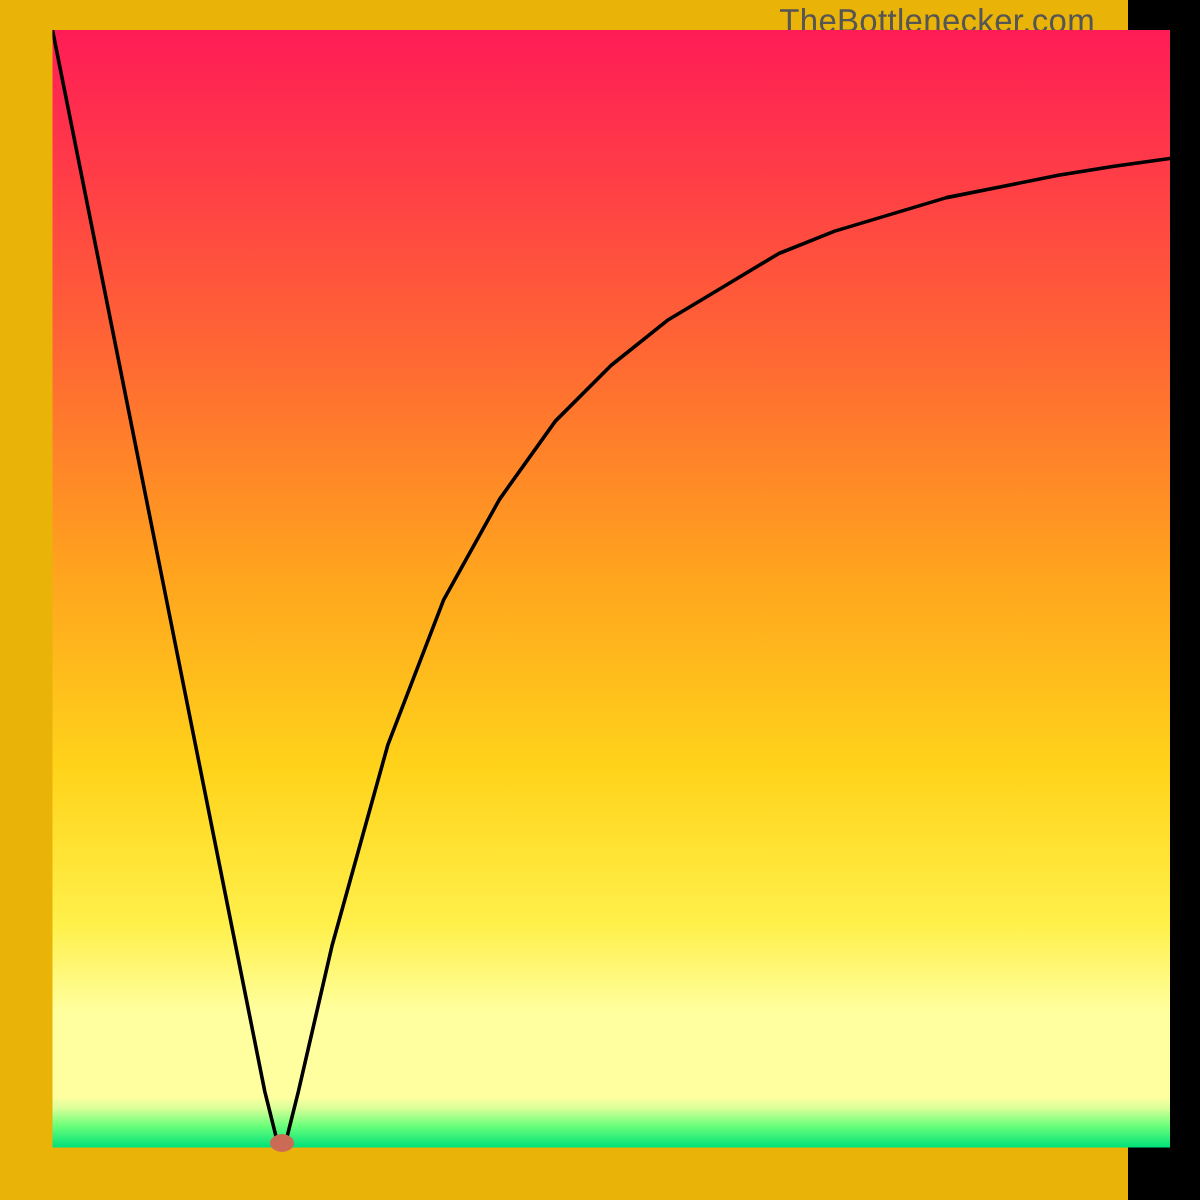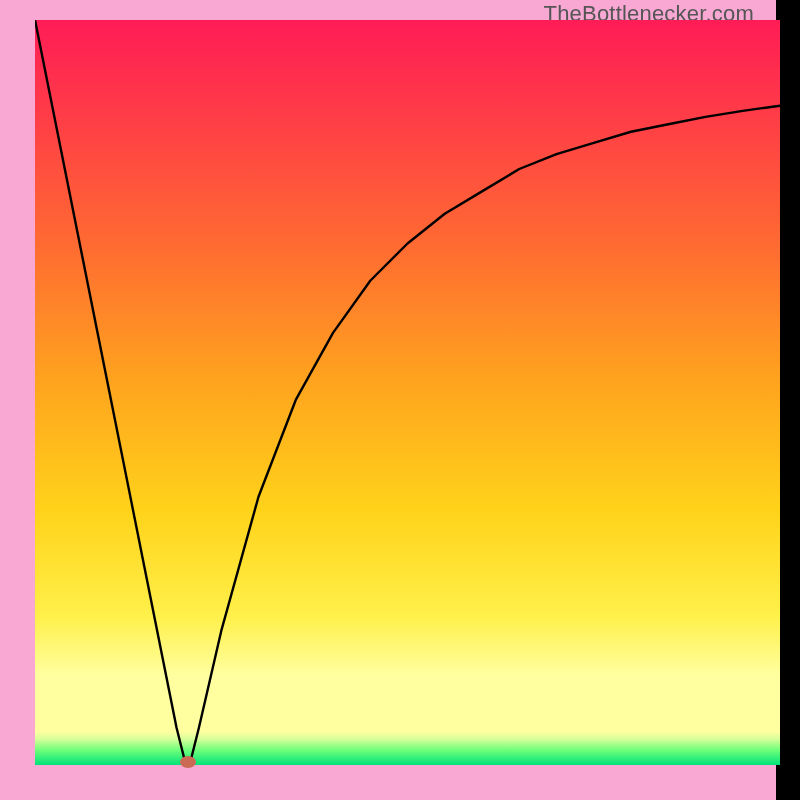--- a/index.html
+++ b/index.html
@@ -8,22 +8,21 @@
     width: 800px;
     height: 800px;
     background: #000;
     overflow: hidden;
     font-family: Arial, Helvetica, sans-serif;
   }
   .frame {
     position: relative;
     width: 752px;
     height: 800px;
-    background: #f9a8d4;
-    padding-left: 24px;
+    background: #eab308;
   }
   .plot-area {
     position: absolute;
     left: 35px;
     top: 20px;
     width: 745px;
     height: 745px;
     
     background: linear-gradient(
       to bottom,

